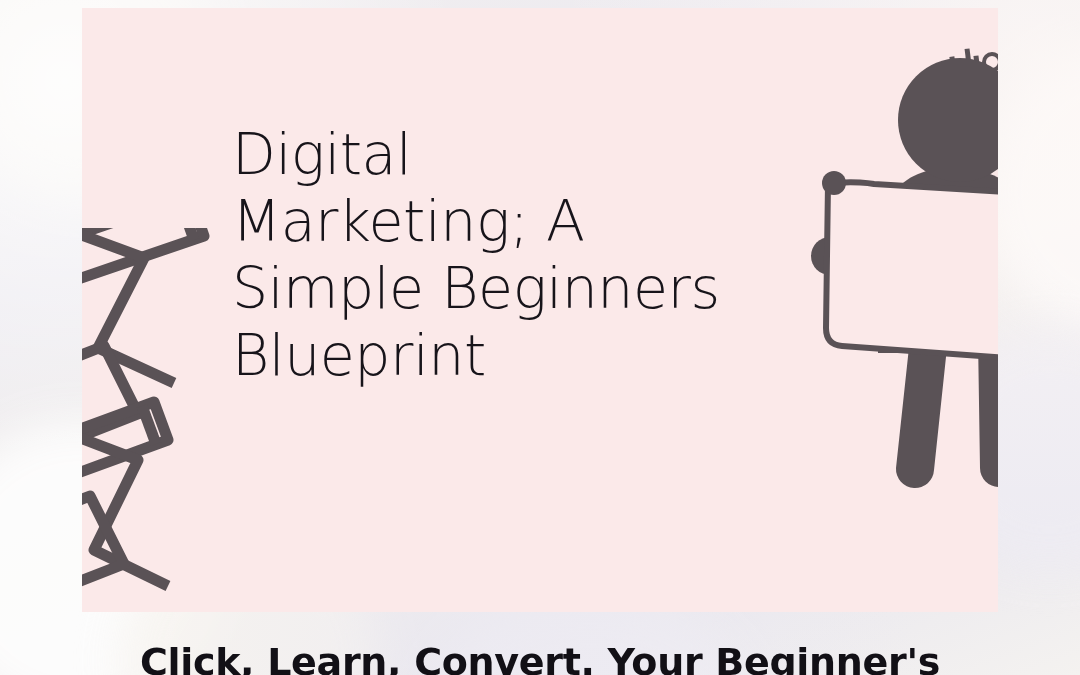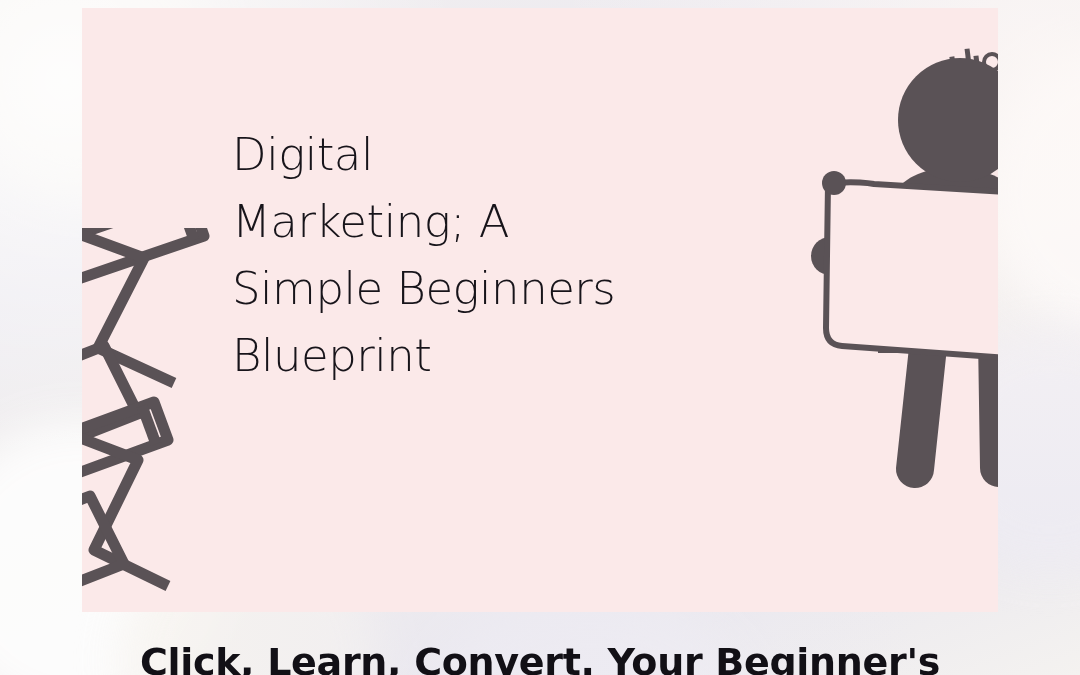--- a/index.html
+++ b/index.html
@@ -53,21 +53,21 @@
   }
 
   
   #title {
     position: absolute;
     left: 150px;
     top: 113px;
     width: 620px;
     font-family: "DejaVu Sans", sans-serif;
     font-weight: 300;
-    font-size: 45px;
+    font-size: 57px;
     line-height: 67px;
     letter-spacing: -0.5px;
     color: #17141a;
     white-space: pre-line;
   }
 
   
   #subhead {
     position: absolute;
     left: 0;

